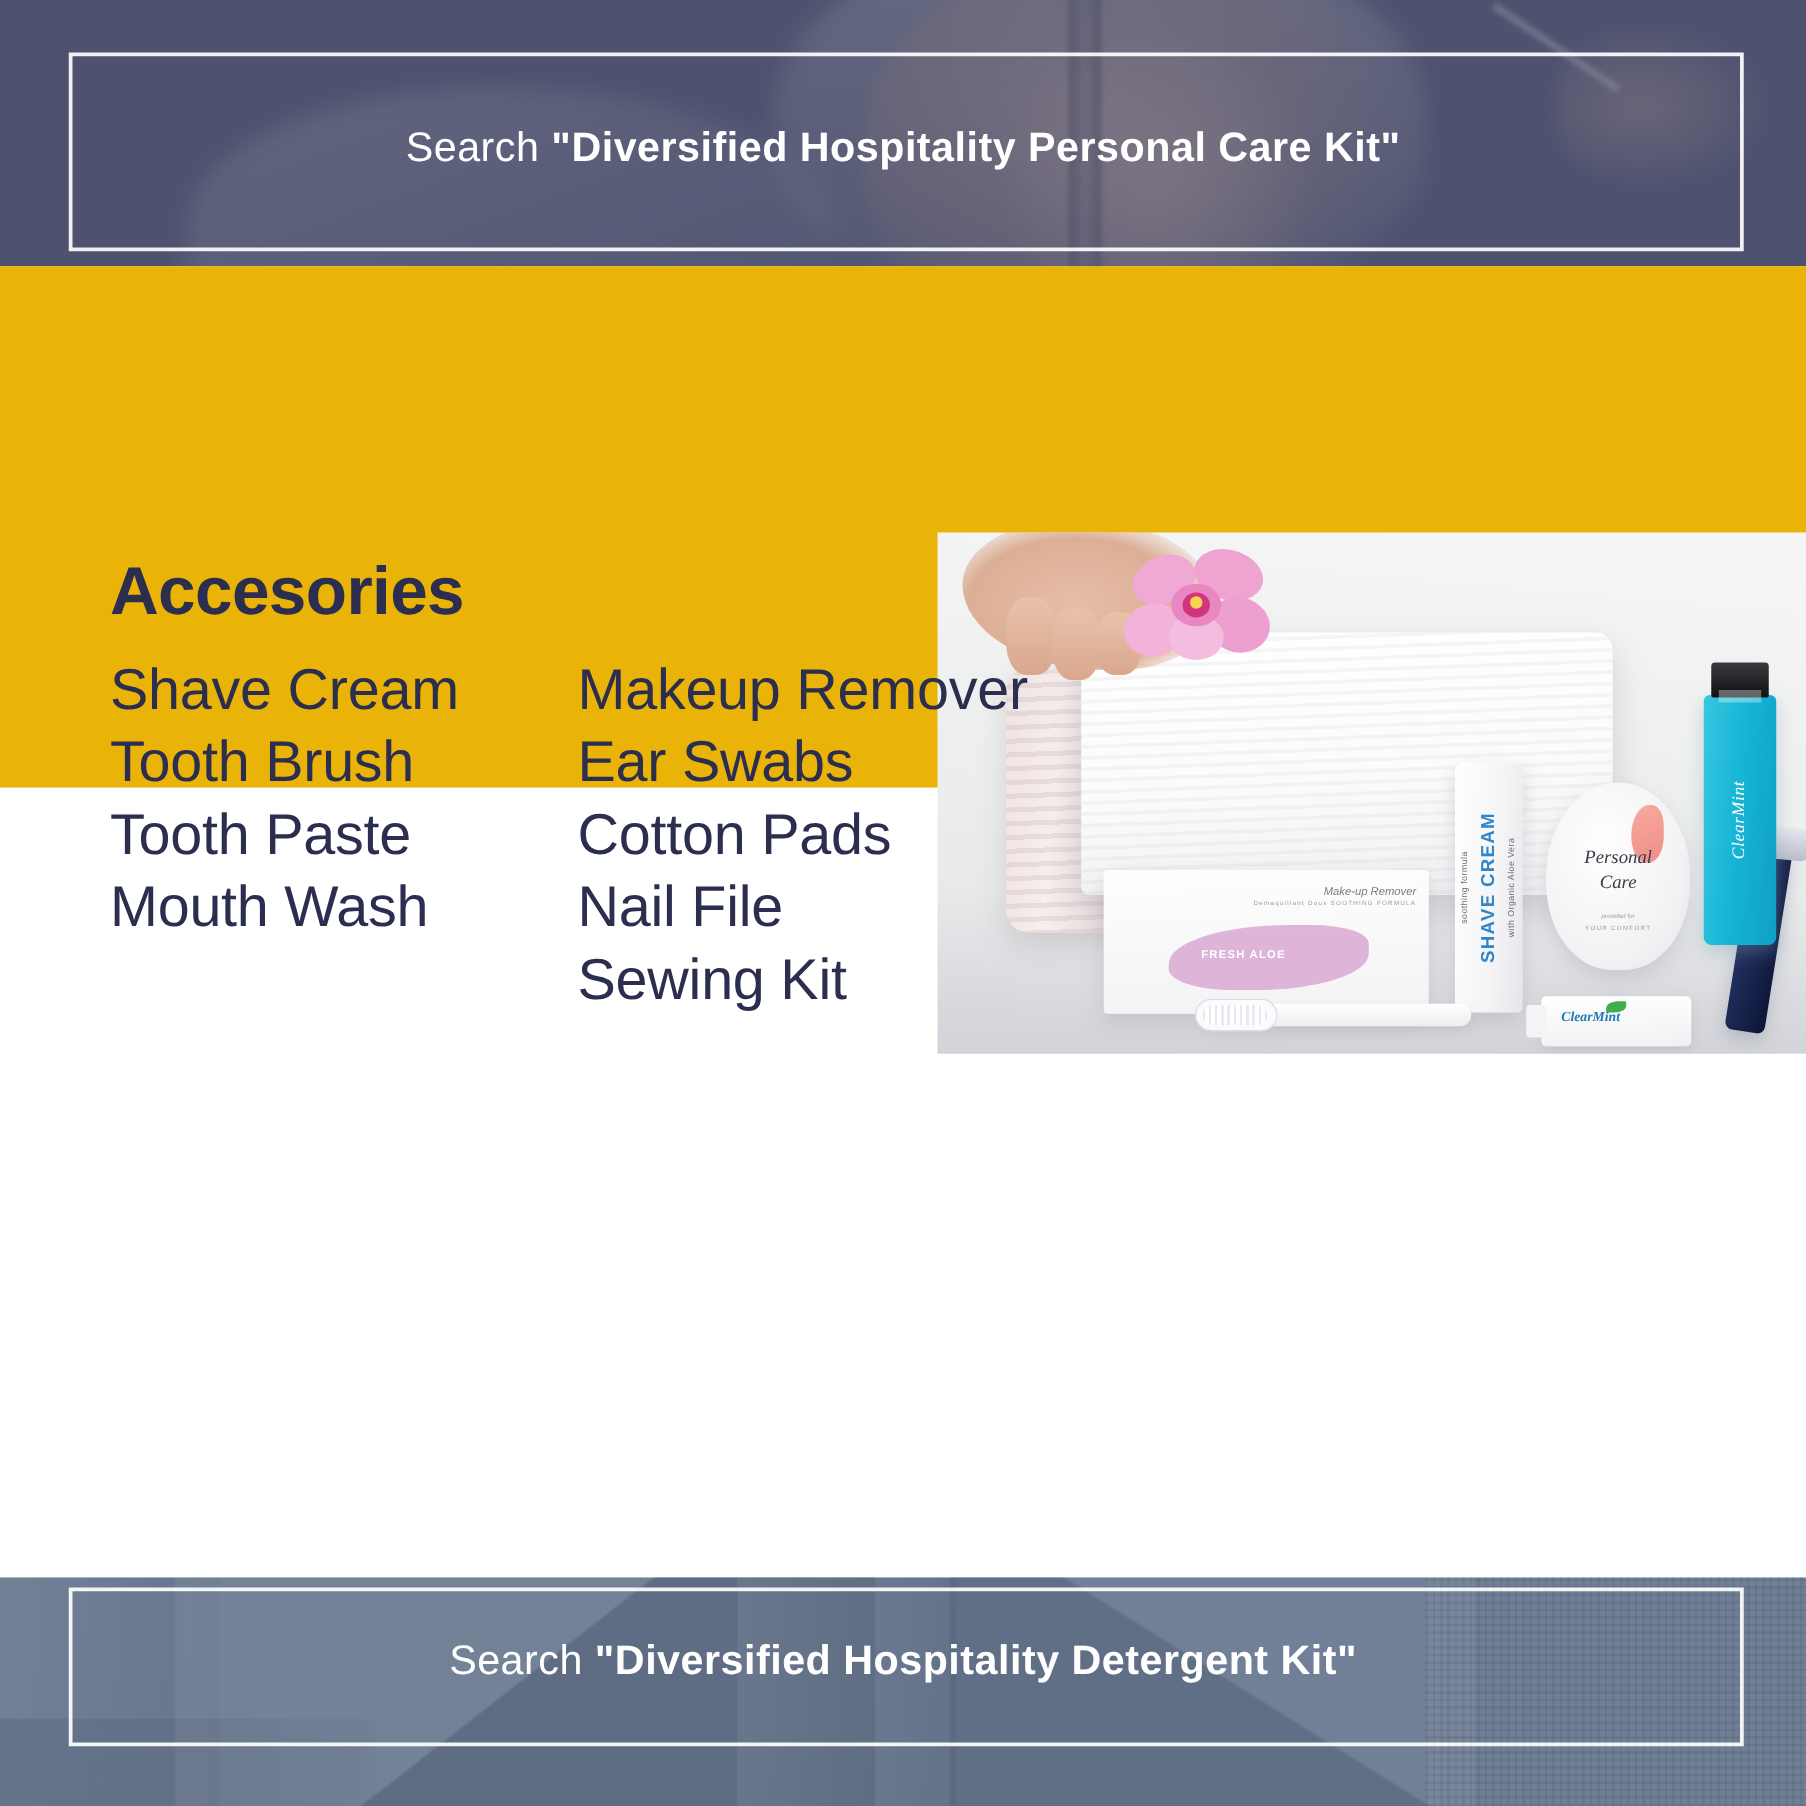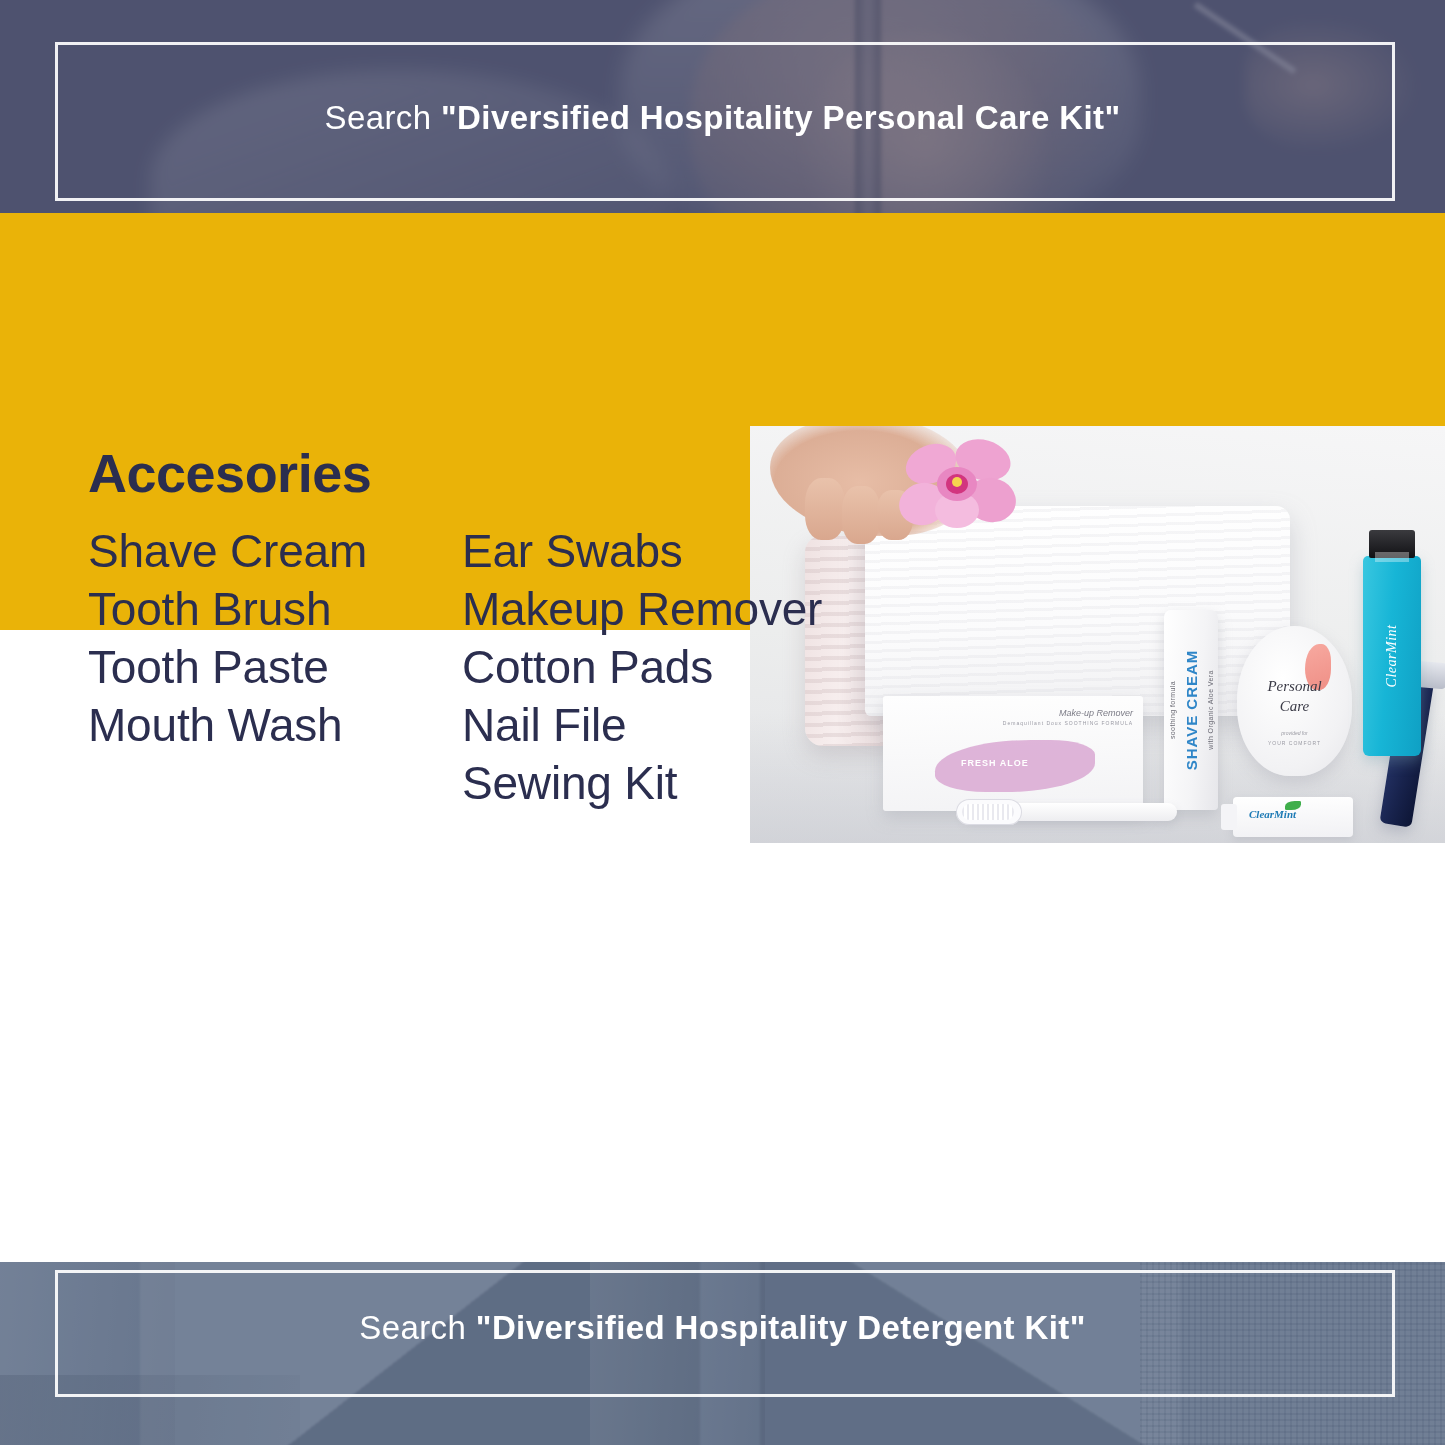--- a/index.html
+++ b/index.html
@@ -415,22 +415,22 @@
     <div id="acc-title">Accesories</div>
 
     <div class="list-col" id="acc-col-1">
       <div>Shave Cream</div>
       <div>Tooth Brush</div>
       <div>Tooth Paste</div>
       <div>Mouth Wash</div>
     </div>
 
     <div class="list-col" id="acc-col-2">
+      <div>Makeup Remover</div>
       <div>Ear Swabs</div>
-      <div>Makeup Remover</div>
       <div>Cotton Pads</div>
       <div>Nail File</div>
       <div>Sewing Kit</div>
     </div>
   </div>
 
 
   <div id="detergents-section">
 
     

